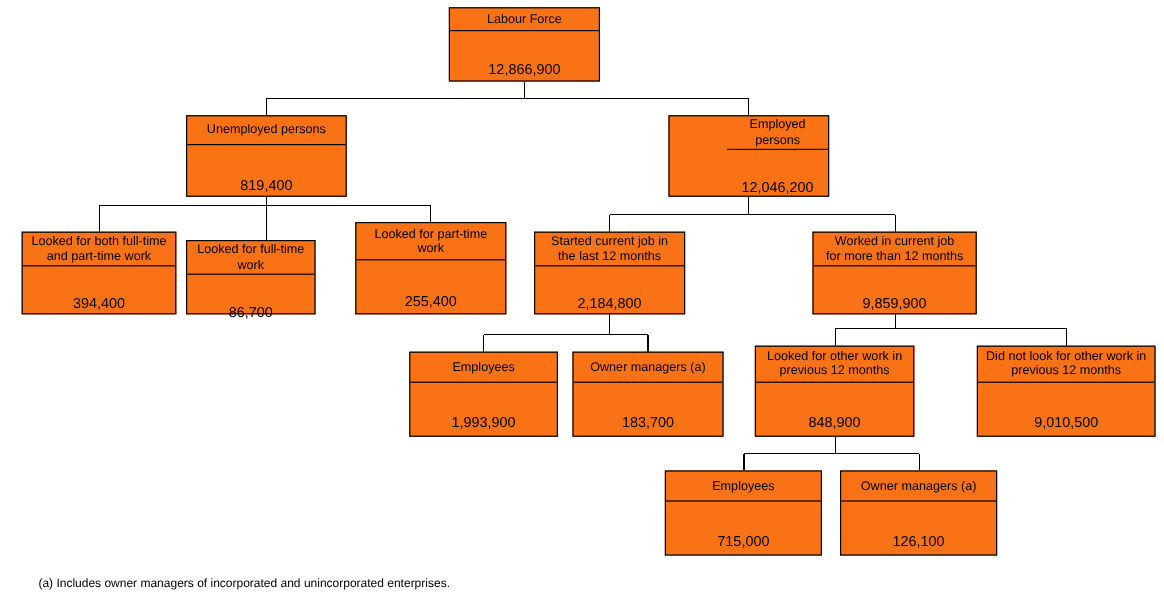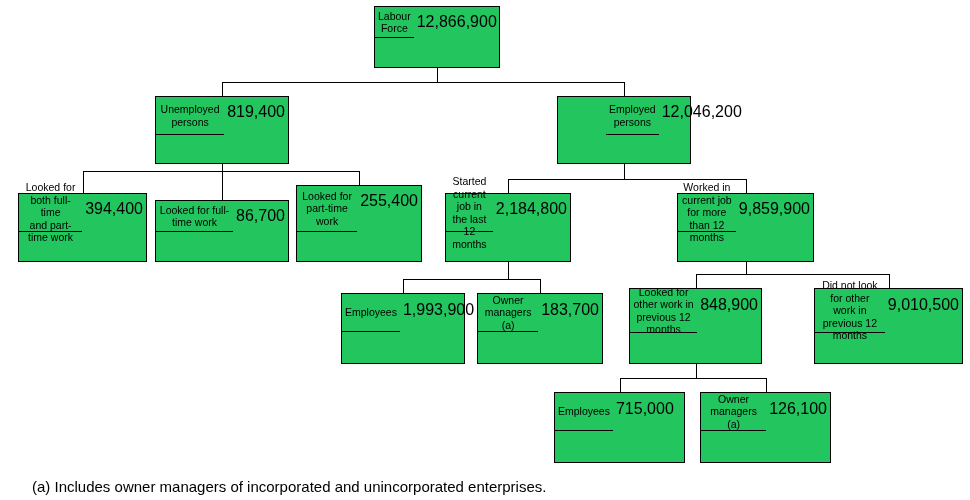--- a/index.html
+++ b/index.html
@@ -23,50 +23,51 @@
     left: 0;
     top: 0;
     width: 970px;
     height: 500px;
     pointer-events: none;
   }
   .node {
     position: absolute;
     box-sizing: border-box;
     border: 1px solid #000000;
-    background: #22c55e;
+    background: #f97316;
     display: flex;
-    flex-direction: row;
+    flex-direction: column;
     z-index: 2;
+    gap: 24px;
   }
   .node-label {
     box-sizing: border-box;
     border-bottom: 1px solid #000000;
     display: flex;
     align-items: center;
     justify-content: center;
     text-align: center;
     font-size: 10.5px;
     line-height: 12.5px;
     padding: 1px 3px;
     white-space: pre-line;
   }
   .node-value {
     box-sizing: border-box;
     display: flex;
     align-items: center;
     justify-content: center;
     text-align: center;
-    font-size: 16px;
+    font-size: 12px;
     line-height: 13px;
     padding: 1px 3px;
   }
   .footnote {
     position: absolute;
-    font-size: 15px;
+    font-size: 10px;
     line-height: 13px;
     white-space: nowrap;
   }
 </style>
 </head>
 <body>
 
 <div id="canvas">
   <svg id="connectors" width="970" height="500" viewBox="0 0 970 500">
       <line x1="437" y1="68" x2="437" y2="82" stroke="#000000" stroke-width="1" shape-rendering="crispEdges"></line>
@@ -106,21 +107,21 @@
       </div>
       <div class="node" style="left: 557px; top: 96px; width: 134px; height: 68px; padding-left: 48px;">
         <div class="node-label" style="height: 38px;">Employed persons</div>
         <div class="node-value" style="height: 28px;">12,046,200</div>
       </div>
       <div class="node" style="left: 18px; top: 193px; width: 129px; height: 69px;">
         <div class="node-label" style="height: 38px;">Looked for both full-time
 and part-time  work</div>
         <div class="node-value" style="height: 29px;">394,400</div>
       </div>
-      <div class="node" style="left: 155px; top: 200px; width: 134px; height: 62px;">
+      <div class="node" style="left: 155px; top: 200px; width: 108px; height: 62px;">
         <div class="node-label" style="height: 31px;">Looked for full-time work</div>
         <div class="node-value" style="height: 29px;">86,700</div>
       </div>
       <div class="node" style="left: 296px; top: 185px; width: 126px; height: 77px; justify-content: center;">
         <div class="node-label" style="height: 46px;">Looked for part-time
 work</div>
         <div class="node-value" style="height: 29px;">255,400</div>
       </div>
       <div class="node" style="left: 445px; top: 193px; width: 126px; height: 69px;">
         <div class="node-label" style="height: 38px;">Started current job in

